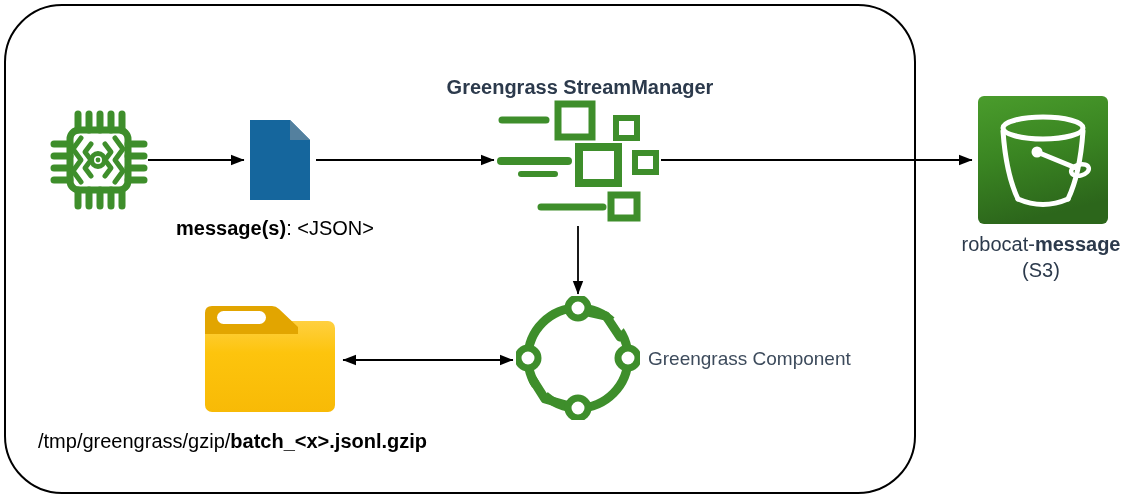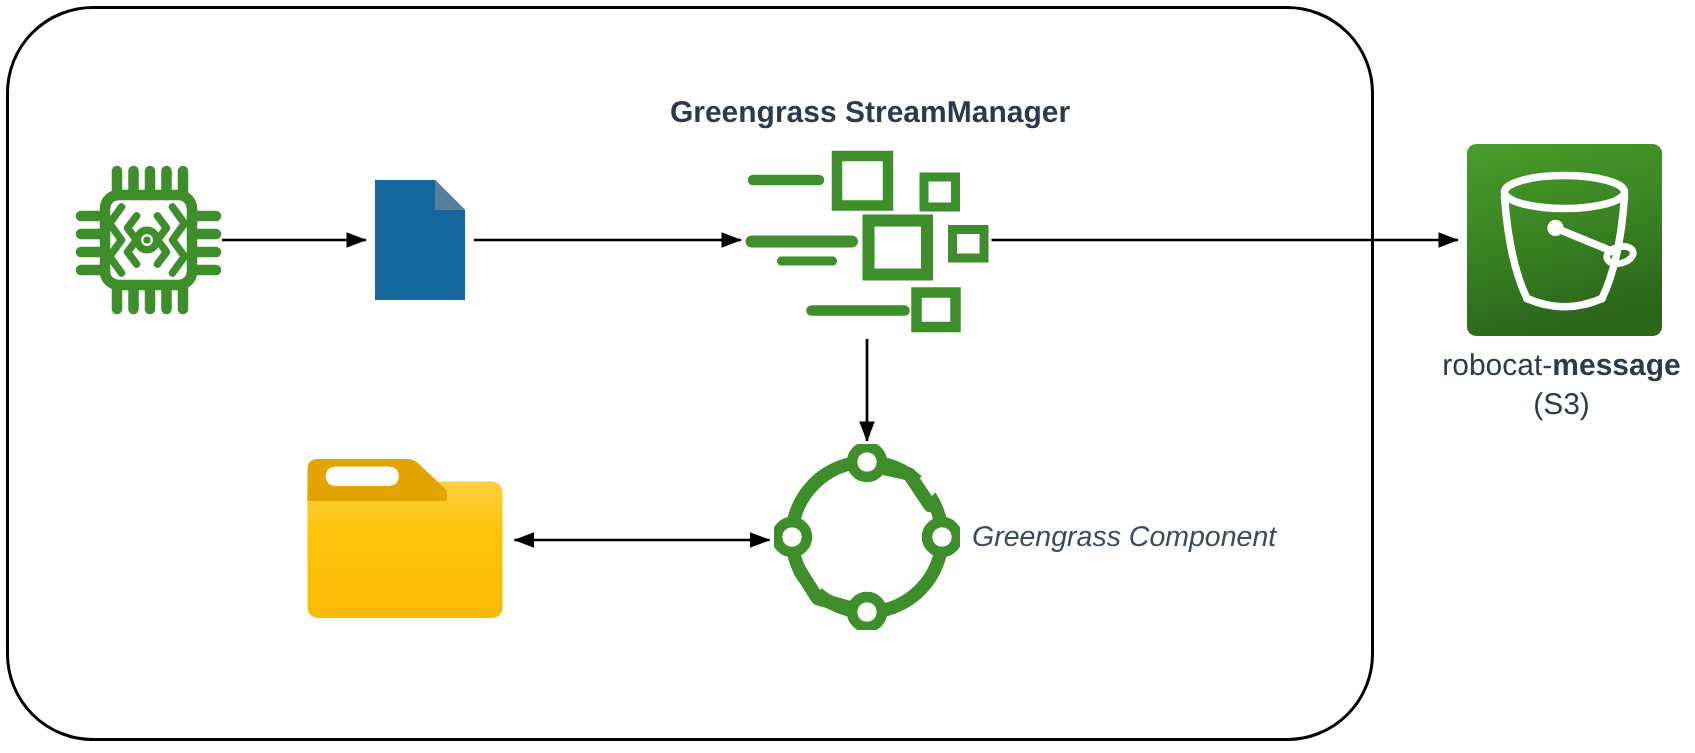--- a/index.html
+++ b/index.html
@@ -2,21 +2,21 @@
 <html style="--green: #3e8e2b; --document-blue: #15669d; --document-fold: #54809e; --folder-yellow: #fcc306; --folder-tab: #e2a500; --bucket-green-top: #4a9c2c; --bucket-green-bottom: #2c661b; --title-text: #2c3a4c; --component-label-text: #3d4b5c; --arrow: #000000;"><head>
 <meta charset="utf-8">
 <style>
   html,body{margin:0;padding:0;background:#ffffff;font-family:"Liberation Sans",sans-serif;}
   .stage{position:relative;width:1130px;height:502px;background:#ffffff;overflow:hidden;}
   .frame{position:absolute;left:4px;top:4px;width:912px;height:490px;border:2px solid var(--arrow,#000);border-radius:58px;box-sizing:border-box;}
   .abs{position:absolute;}
   .lbl{color:#000;font-size:20px;line-height:25px;white-space:nowrap;}
   .center{text-align:center;}
   .title{font-weight:bold;font-size:20px;color:var(--title-text,#2c3a4c);}
-  .italicLbl{font-style:italic;font-size:19px;color:var(--component-label-text,#3d4b5c);}
+  .italicLbl{font-size:19px;color:var(--component-label-text,#3d4b5c);}
   .bucketLbl{font-size:20px;line-height:26px;color:var(--title-text,#2c3a4c);}
   b{font-weight:bold;}
   svg{display:block;}
   .green-stroke{stroke:var(--green,#3e8e2b);fill:none;}
   .connector{stroke:var(--arrow,#000);stroke-width:1.8;fill:none;}
 </style>
 </head>
 <body>
 
 <div class="stage">
@@ -54,22 +54,25 @@
       <path d="M69,46 L75,54 L69,62 L75,70 L69,78"></path>
       <circle cx="62" cy="62" r="6.5"></circle>
     </g>
     <circle cx="62" cy="62" r="2.4" fill="var(--green,#3e8e2b)"></circle>
   </svg>
 
   <svg class="abs" style="left:248px;top:118px;" width="64" height="84" viewBox="0 0 64 84">
     <path d="M2,2 H42 L62,22 V82 H2 Z" fill="var(--document-blue,#15669d)"></path>
     <path d="M42,2 V22 H62 Z" fill="var(--document-fold,#54809e)"></path>
   </svg>
+  <div class="abs lbl center" style="left:140px;top:216px;width:270px;">
+    <b>message(s)</b><span>: &lt;JSON&gt;</span>
+  </div>
 
-  <div class="abs title center" style="left:390px;top:64px;width:380px;">Greengrass StreamManager</div>
+  <div class="abs title center" style="left:390px;top:76px;width:380px;">Greengrass StreamManager</div>
   <svg class="abs" style="left:494px;top:100px;" width="168" height="124" viewBox="0 0 168 124">
     <g class="green-stroke" stroke-linecap="round">
       <path d="M8,20 H52" stroke-width="7"></path>
       <rect x="64" y="4" width="34" height="33" stroke-width="7"></rect>
       <rect x="122" y="18" width="21" height="20" stroke-width="6"></rect>
       <path d="M7,61 H74" stroke-width="8"></path>
       <path d="M27,74 H61" stroke-width="6"></path>
       <rect x="85" y="47" width="39" height="36" stroke-width="8"></rect>
       <rect x="141" y="53" width="21" height="19" stroke-width="6"></rect>
       <path d="M47,107 H109" stroke-width="7"></path>
@@ -99,20 +102,23 @@
       <linearGradient id="gradY" x1="0" y1="0" x2="0" y2="1">
         <stop offset="0" stop-color="#ffd040"></stop>
         <stop offset="0.35" stop-color="#fdc40d"></stop>
         <stop offset="1" stop-color="#f8ba06"></stop>
       </linearGradient>
     </defs>
     <rect x="5" y="21" width="130" height="91" rx="7" fill="url(#gradY)"></rect>
     <path d="M5,34 L5,13 Q5,6 12,6 L72,6 Q76,6 79,9 L98,27 L98,34 Z" fill="var(--folder-tab,#e2a500)"></path>
     <rect x="17" y="11" width="49" height="13" rx="6.5" fill="#ffffff"></rect>
   </svg>
+  <div class="abs lbl" style="left:38px;top:429px;font-size:20px;">
+    <span>/tmp/greengrass/gzip/</span><b>batch_&lt;x&gt;.jsonl.gzip</b>
+  </div>
 
   <svg class="abs" style="left:978px;top:96px;" width="130" height="128" viewBox="0 0 130 128">
     <defs>
       <linearGradient id="gradG" x1="0" y1="0" x2="0.25" y2="1">
         <stop offset="0" stop-color="#4a9c2c"></stop>
         <stop offset="0.5" stop-color="#3a8522"></stop>
         <stop offset="1" stop-color="#2c661b"></stop>
       </linearGradient>
     </defs>
     <rect x="0" y="0" width="130" height="128" rx="6" fill="url(#gradG)"></rect>

